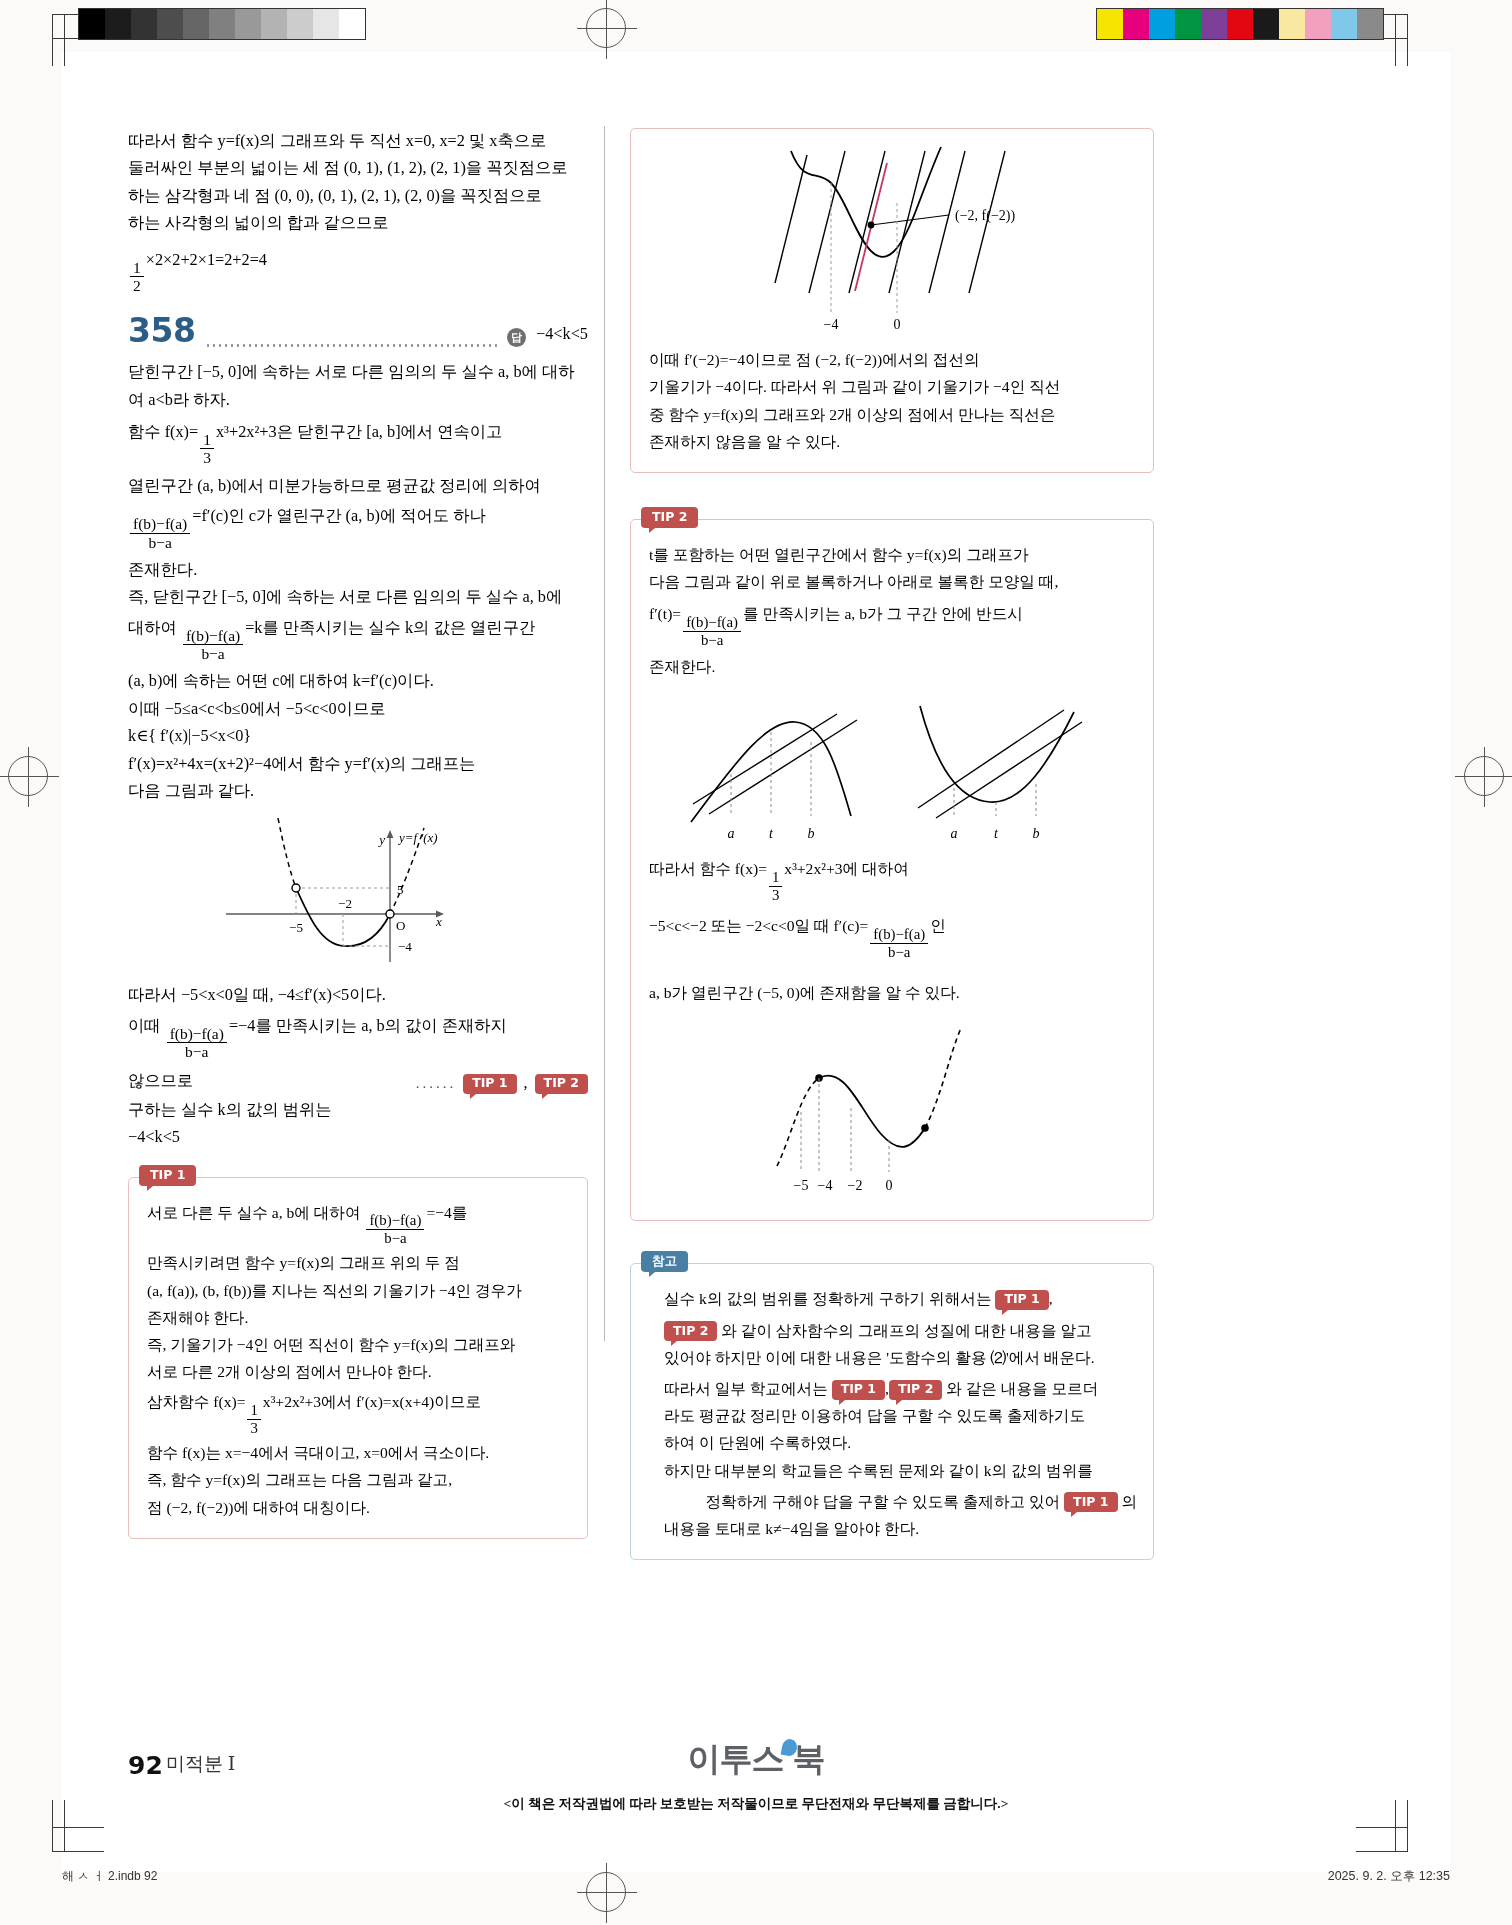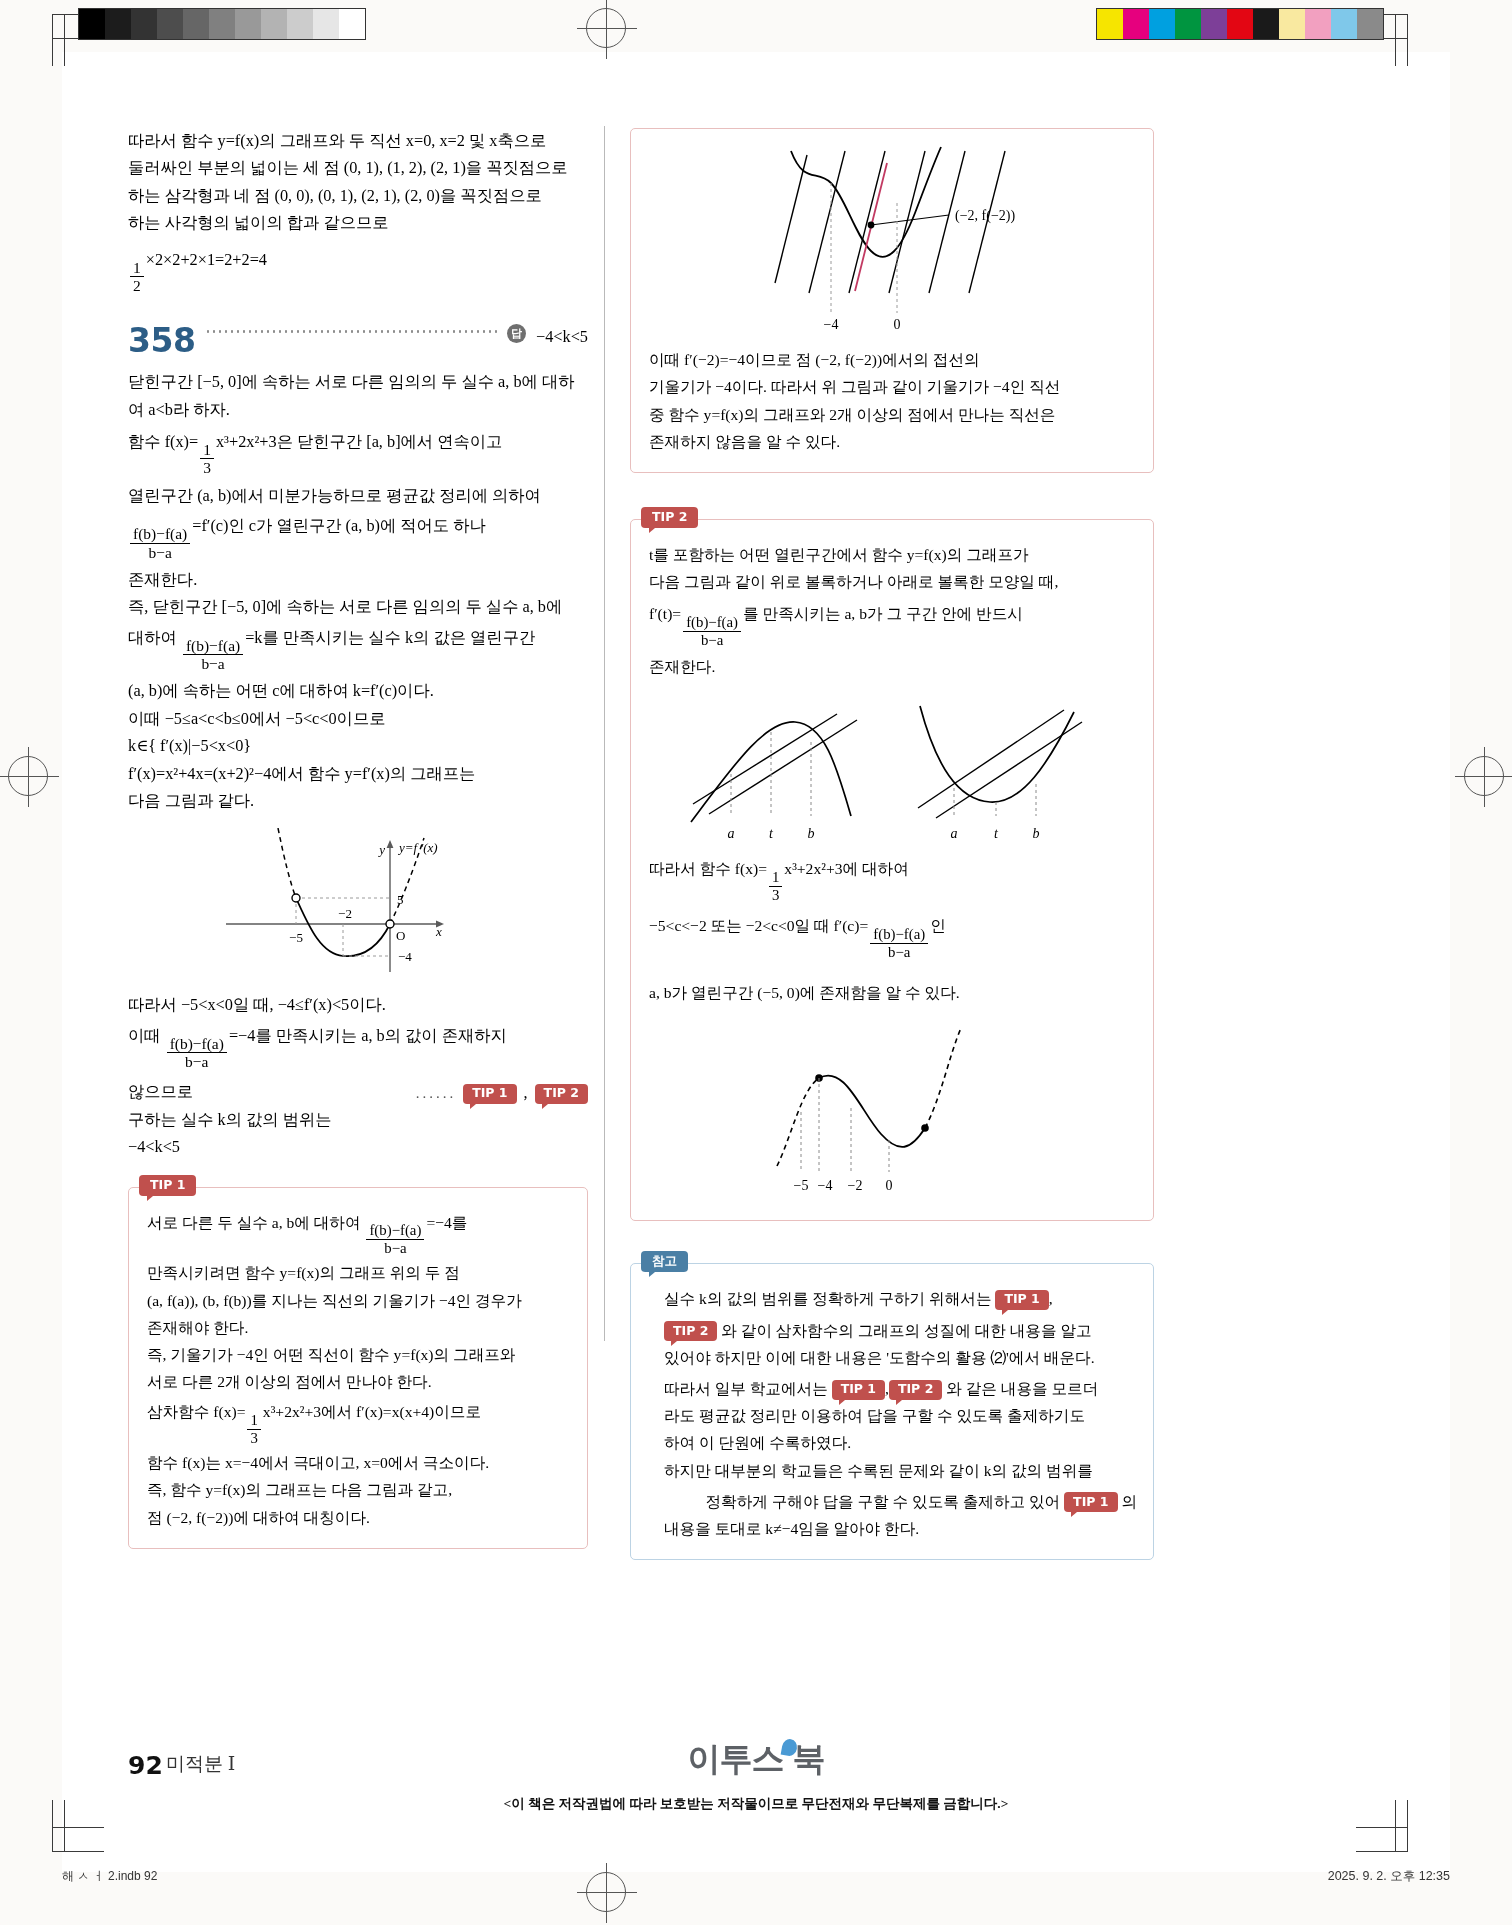--- a/index.html
+++ b/index.html
@@ -72,23 +72,23 @@
     margin: 0 2px;
     line-height: 1.12;
     font-size: 0.95em;
   }
   .frac .num { padding: 0 3px; }
   .frac .den { padding: 0 3px; border-top: 1.1px solid #000; }
 
   
   .prob-head {
     display: flex;
-    align-items: flex-start;
+    align-items: flex-end;
     gap: 10px;
-    margin: 30px 0 12px 0;
+    margin: 20px 0 12px 0;
   }
   .prob-num {
     font-family: "DejaVu Sans", sans-serif;
     font-weight: 800;
     font-size: 33px;
     color: #2c5d86;
     letter-spacing: -0.5px;
     line-height: 1;
   }
   .dotline {
@@ -392,21 +392,21 @@
   </div>
 
   <div>
     <p>따라서 −5&lt;x&lt;0일 때, −4≤f′(x)&lt;5이다.</p>
     <p style="margin-top:4px;">
       <span>이때 </span><span class="frac">
           <span class="num">f(b)−f(a)</span>
           <span class="den">b−a</span>
         </span><span>=−4를 만족시키는 a, b의 값이 존재하지</span>
     </p>
-    <div style="display:flex; align-items:center; justify-content:space-between; margin-top:8px;">
+    <div style="display:flex; align-items:flex-start; justify-content:space-between; margin-top:8px;">
       <p>않으므로</p>
       <div class="tipline">
         <span class="dots-lead">......</span>
         <span class="tip-pill">TIP 1</span>
         <span>,</span>
         <span class="tip-pill">TIP 2</span>
       </div>
     </div>
     <p>구하는 실수 k의 값의 범위는</p>
     <p>−4&lt;k&lt;5</p>

